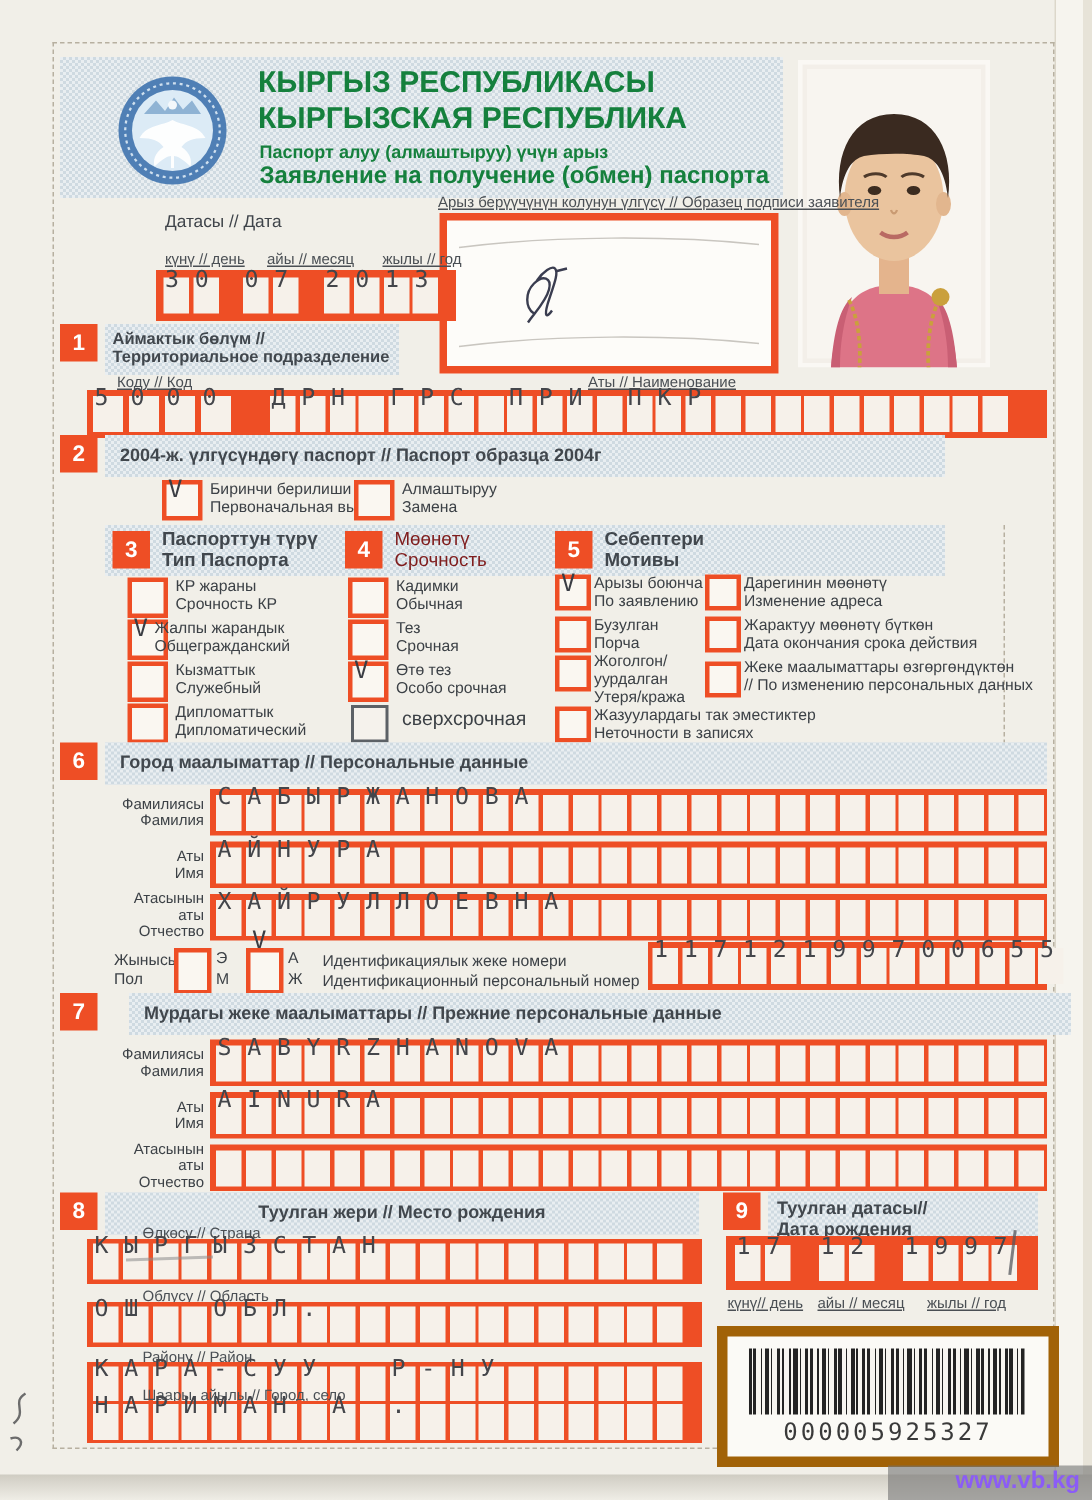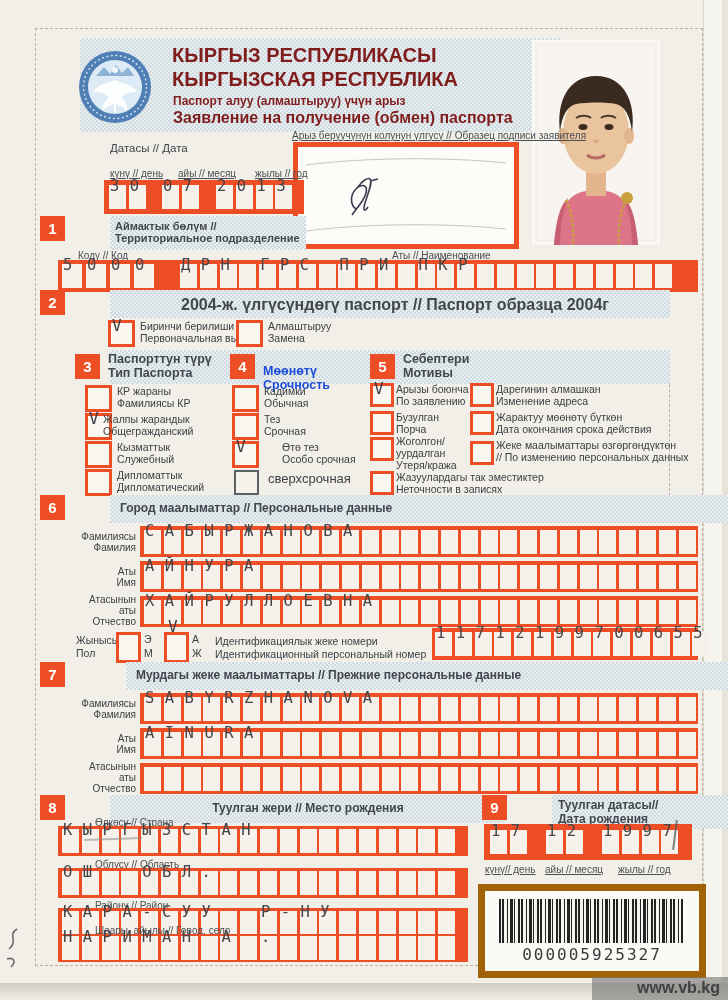--- a/index.html
+++ b/index.html
@@ -6,23 +6,23 @@
   body{width:728px;height:1000px;position:relative;overflow:hidden;
        font-family:"Liberation Sans",sans-serif;background:#f1efe8;}
   .abs{position:absolute;}
   
   .paper-right{left:703px;top:0;width:25px;height:1000px;background:#f6f4ee;border-left:1px solid #dcd7ca;}
   .paper-right2{left:722px;top:0;width:6px;height:1000px;background:#e7e3d8;}
   .paper-bottom{left:0;top:983px;width:728px;height:17px;background:linear-gradient(#cfccc2,#efede6);}
   .form-border{left:35px;top:28px;width:666px;height:936px;border:1px dashed #b7b0a0;}
   .vdash{border-left:1px dashed #b7b0a0;width:0;}
   
-  .band{background-color:#dfe6ea;background-image:conic-gradient(#cfdae1 25%,#e9eef1 0 50%,#cfdae1 0 75%,#e9eef1 0);background-size:4px 4px;margin-left:40px;}
+  .band{background-color:#dfe6ea;background-image:conic-gradient(#cfdae1 25%,#e9eef1 0 50%,#cfdae1 0 75%,#e9eef1 0);background-size:4px 4px;}
   .badge{width:25px;height:25px;background:#ee4e25;color:#fff;font-weight:bold;font-size:15px;text-align:center;line-height:25px;}
-  .h-title{font-weight:bold;color:#7f1d1d;}
+  .h-title{font-weight:bold;color:#15803d;}
   .small-lbl{font-size:10px;color:#4a4f54;text-decoration:underline;}
   .row-lbl{font-size:10px;line-height:11px;color:#3c4146;text-align:right;width:70px;}
   
   .cellrow{background:#ee4e25;display:flex;align-items:center;padding:3px 0 3px 4px;box-sizing:border-box;}
   .cellgroup{display:flex;}
   .cell{background:#f6f1ea;width:17px;height:24px;margin-right:2.8px;position:relative;flex:none;}
   .cell span{position:absolute;top:-8px;left:1px;font-family:"DejaVu Sans Mono",monospace;
              font-size:15.5px;color:#44464b;white-space:pre;}
   .wide .cell{width:20px;margin-right:4px;}
   .strip{background:#ee4e25;}
@@ -30,21 +30,21 @@
   .cb{position:absolute;width:21px;height:21px;background:#faf7f1;border:3px solid #ee4e25;}
   .cb i{position:absolute;top:-7px;left:1px;font-style:normal;font-family:"DejaVu Sans Mono",monospace;
         font-size:16px;color:#3a3d44;}
   .cb.tall{width:19px;height:25px;}
   .cb.v-above i{top:-18px;}
   .cb.gray{border:2px solid #5c6166;background:#f5f2ec;}
   .optlbl{position:absolute;font-size:10.5px;line-height:12px;color:#3c4146;}
   .optlbl div{white-space:nowrap;}
   
   .strike{background:#8a8a8a;opacity:.55;transform:rotate(-2deg);}
-  .wm{background:rgba(115,115,115,.6);color:#404040;font-weight:bold;font-size:16px;
+  .wm{background:rgba(115,115,115,.6);color:#8b5cf6;font-weight:bold;font-size:16px;
       text-align:right;padding:2px 8px 3px 0;box-sizing:border-box;}
   .bc-num{font-family:"DejaVu Sans Mono",monospace;font-size:16px;letter-spacing:2px;color:#3a3a3a;text-align:center;}
   .bars{background-image:repeating-linear-gradient(90deg,#232323 0 2px,#f7f5f0 2px 3px,#232323 3px 5px,
         #f7f5f0 5px 8px,#232323 8px 9px,#f7f5f0 9px 11px,#232323 11px 14px,#f7f5f0 14px 15px,
         #232323 15px 16px,#f7f5f0 16px 19px);}
 </style>
 </head>
 <body>
 
 <div class="abs paper-right"></div>
@@ -208,21 +208,21 @@
       <div class="cell"></div>
       <div class="cell"></div>
       <div class="cell"></div>
       <div class="cell"></div>
       <div class="cell"></div>
     </div>
 </div>
 
 <div class="abs badge" style="left:40px;top:290px;">2</div>
 <div class="abs band" style="left:70px;top:290px;width:560px;height:28px;">
-  <div style="padding:6px 0 0 10px;font-size:16px;font-weight:bold;color:#41474d;text-align:center;">2004-ж.  үлгүсүндөгү паспорт // Паспорт образца 2004г</div>
+  <div style="padding:6px 0 0 10px;font-size:12px;font-weight:bold;color:#41474d;">2004-ж.  үлгүсүндөгү паспорт // Паспорт образца 2004г</div>
 </div>
 <div class="cb abs on" style="left:108px;top:320px;">
     <i>V</i>
   </div>
 <div class="optlbl" style="left:140px;top:320px;">
   <div>Биринчи берилиши</div>
     <div>Первоначальная выдача</div>
 </div>
 <div class="cb abs" style="left:236px;top:320px;"></div>
 <div class="optlbl" style="left:268px;top:320px;">
@@ -230,34 +230,34 @@
     <div>Замена</div>
 </div>
 
 <div class="abs band" style="left:70px;top:350px;width:560px;height:34px;"></div>
 <div class="abs badge" style="left:75px;top:354px;">3</div>
 <div class="abs" style="left:108px;top:352px;font-size:12.5px;line-height:14px;font-weight:bold;color:#41474d;">
   <div>Паспорттун түрү</div>
     <div>Тип Паспорта</div>
 </div>
 <div class="abs badge" style="left:230px;top:354px;">4</div>
-<div class="abs" style="left:263px;top:364px;font-size:12.5px;line-height:14px;font-weight:bold;color:#1d4ed8;">
+<div class="abs" style="left:263px;top:352px;font-size:12.5px;line-height:14px;font-weight:normal;color:#7f1d1d;">
   <div>Мөөнөтү</div>
     <div>Срочность</div>
 </div>
 <div class="abs badge" style="left:370px;top:354px;">5</div>
 <div class="abs" style="left:403px;top:352px;font-size:12.5px;line-height:14px;font-weight:bold;color:#41474d;">
   <div>Себептери</div>
     <div>Мотивы</div>
 </div>
 
 <div class="cb abs" style="left:85px;top:385px;"></div>
 <div class="optlbl" style="left:117px;top:385px;">
     <div>КР жараны</div>
-    <div>Фамилиясы КР</div>
+    <div>Срочность КР</div>
   </div>
 <div class="cb abs on" style="left:85px;top:413px;">
     <i>V</i>
   </div>
 <div class="optlbl" style="left:103px;top:413px;">
     <div>Жалпы жарандык</div>
     <div>Общегражданский</div>
   </div>
 <div class="cb abs" style="left:85px;top:441px;"></div>
 <div class="optlbl" style="left:117px;top:441px;">
@@ -276,21 +276,21 @@
     <div>Обычная</div>
   </div>
 <div class="cb abs" style="left:232px;top:413px;"></div>
 <div class="optlbl" style="left:264px;top:413px;">
     <div>Тез</div>
     <div>Срочная</div>
   </div>
 <div class="cb abs on" style="left:232px;top:441px;">
     <i>V</i>
   </div>
-<div class="optlbl" style="left:282px;top:441px;">
+<div class="optlbl" style="left:264px;top:441px;">
     <div>Өтө тез</div>
     <div>Особо  срочная</div>
   </div>
 <div class="cb gray abs" style="left:234px;top:470px;"></div>
 <div class="optlbl" style="left:268px;top:473px;font-size:13px;">
     <div>сверхсрочная</div>
   </div>
 
 <div class="cb abs on" style="left:370px;top:383px;width:18px;height:18px;">
     <i>V</i>
@@ -311,21 +311,21 @@
     <div>Утеря/кража</div>
   </div>
 <div class="cb abs" style="left:370px;top:471px;width:18px;height:18px;"></div>
 <div class="optlbl" style="left:396px;top:471px;">
     <div>Жазуулардагы так эместиктер</div>
     <div>Неточности в записях</div>
   </div>
 
 <div class="cb abs" style="left:470px;top:383px;width:18px;height:18px;"></div>
 <div class="optlbl" style="left:496px;top:383px;">
-    <div>Дарегинин алмашкан</div>
+    <div>Дарегинин мөөнөтү</div>
     <div>Изменение адреса</div>
   </div>
 <div class="cb abs" style="left:470px;top:411px;width:18px;height:18px;"></div>
 <div class="optlbl" style="left:496px;top:411px;">
     <div>Жарактуу мөөнөтү  бүткөн</div>
     <div>Дата окончания срока действия</div>
   </div>
 <div class="cb abs" style="left:470px;top:441px;width:18px;height:18px;"></div>
 <div class="optlbl" style="left:496px;top:439px;">
     <div>Жеке маалыматтары  өзгөргөндүктөн</div>

